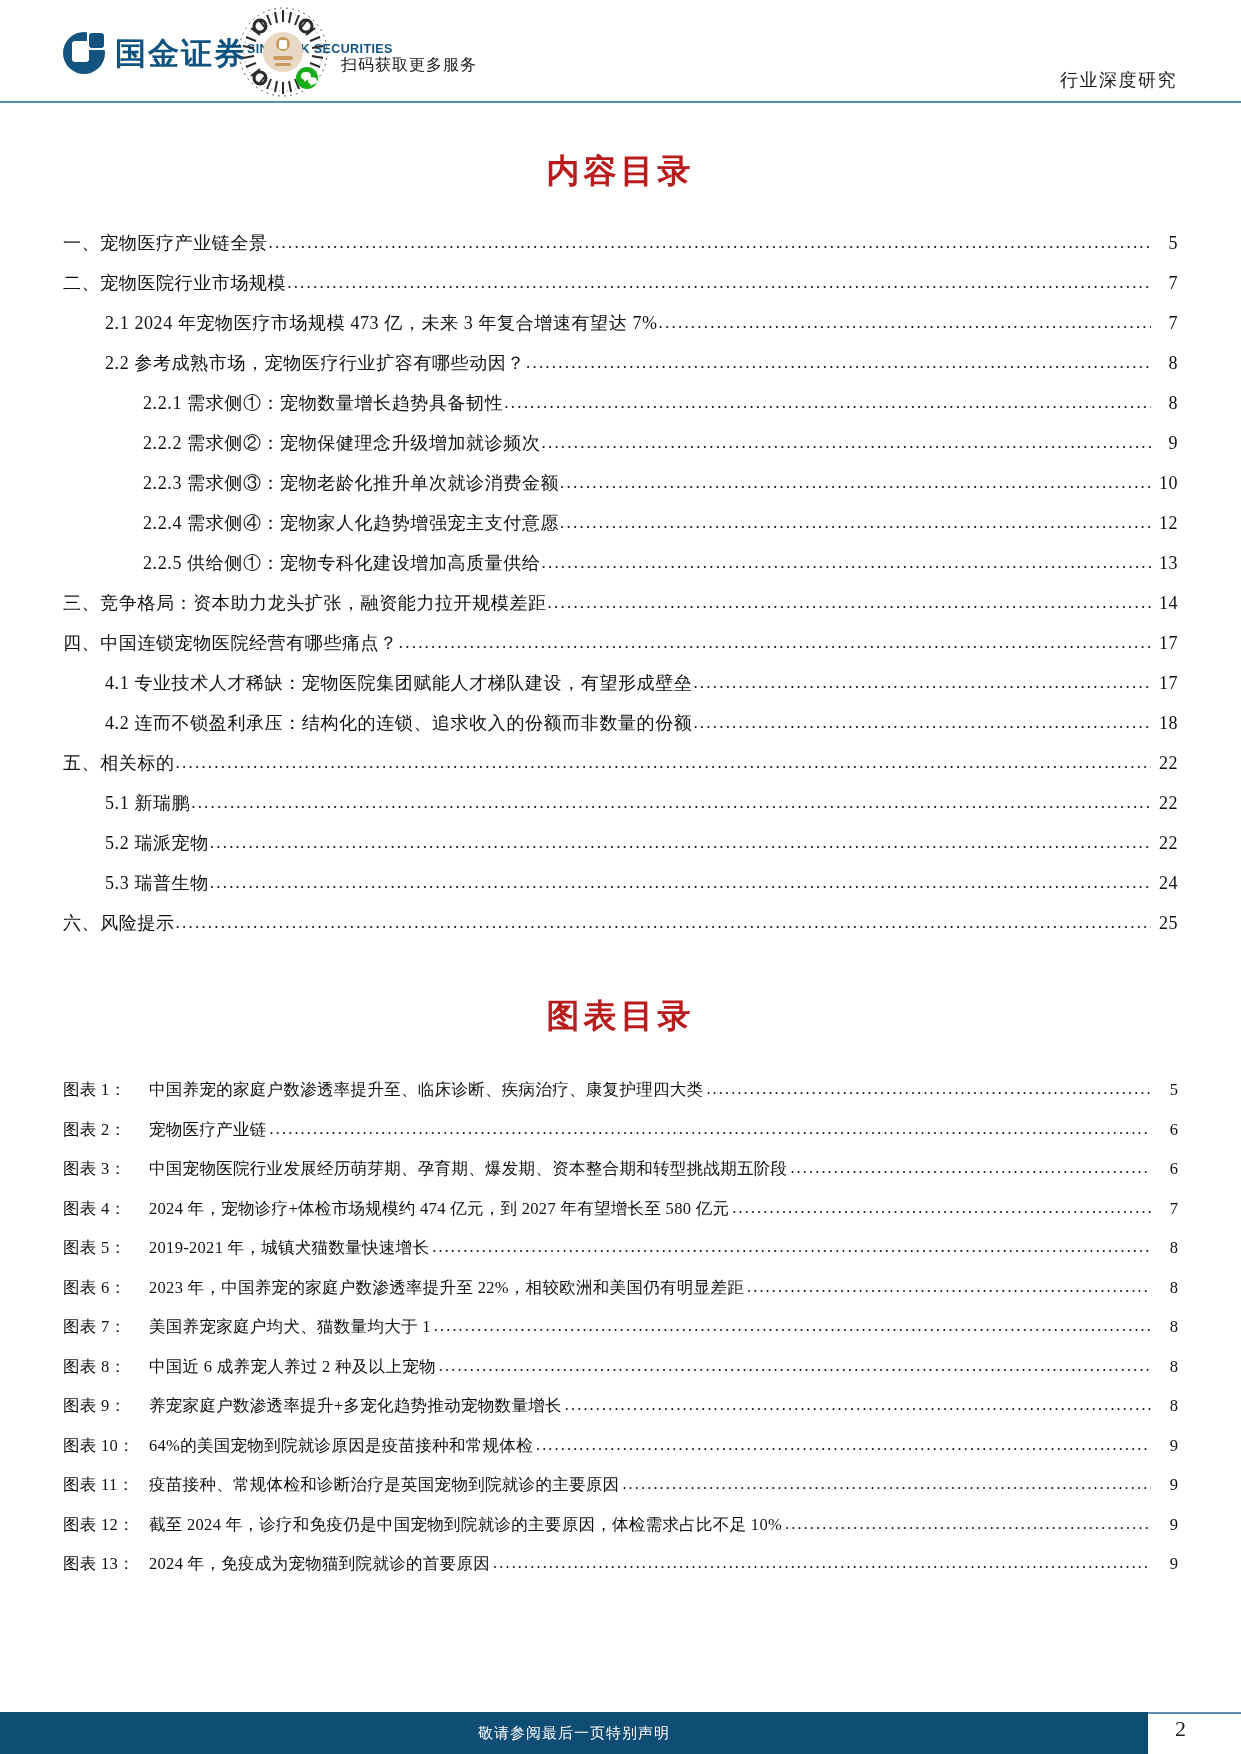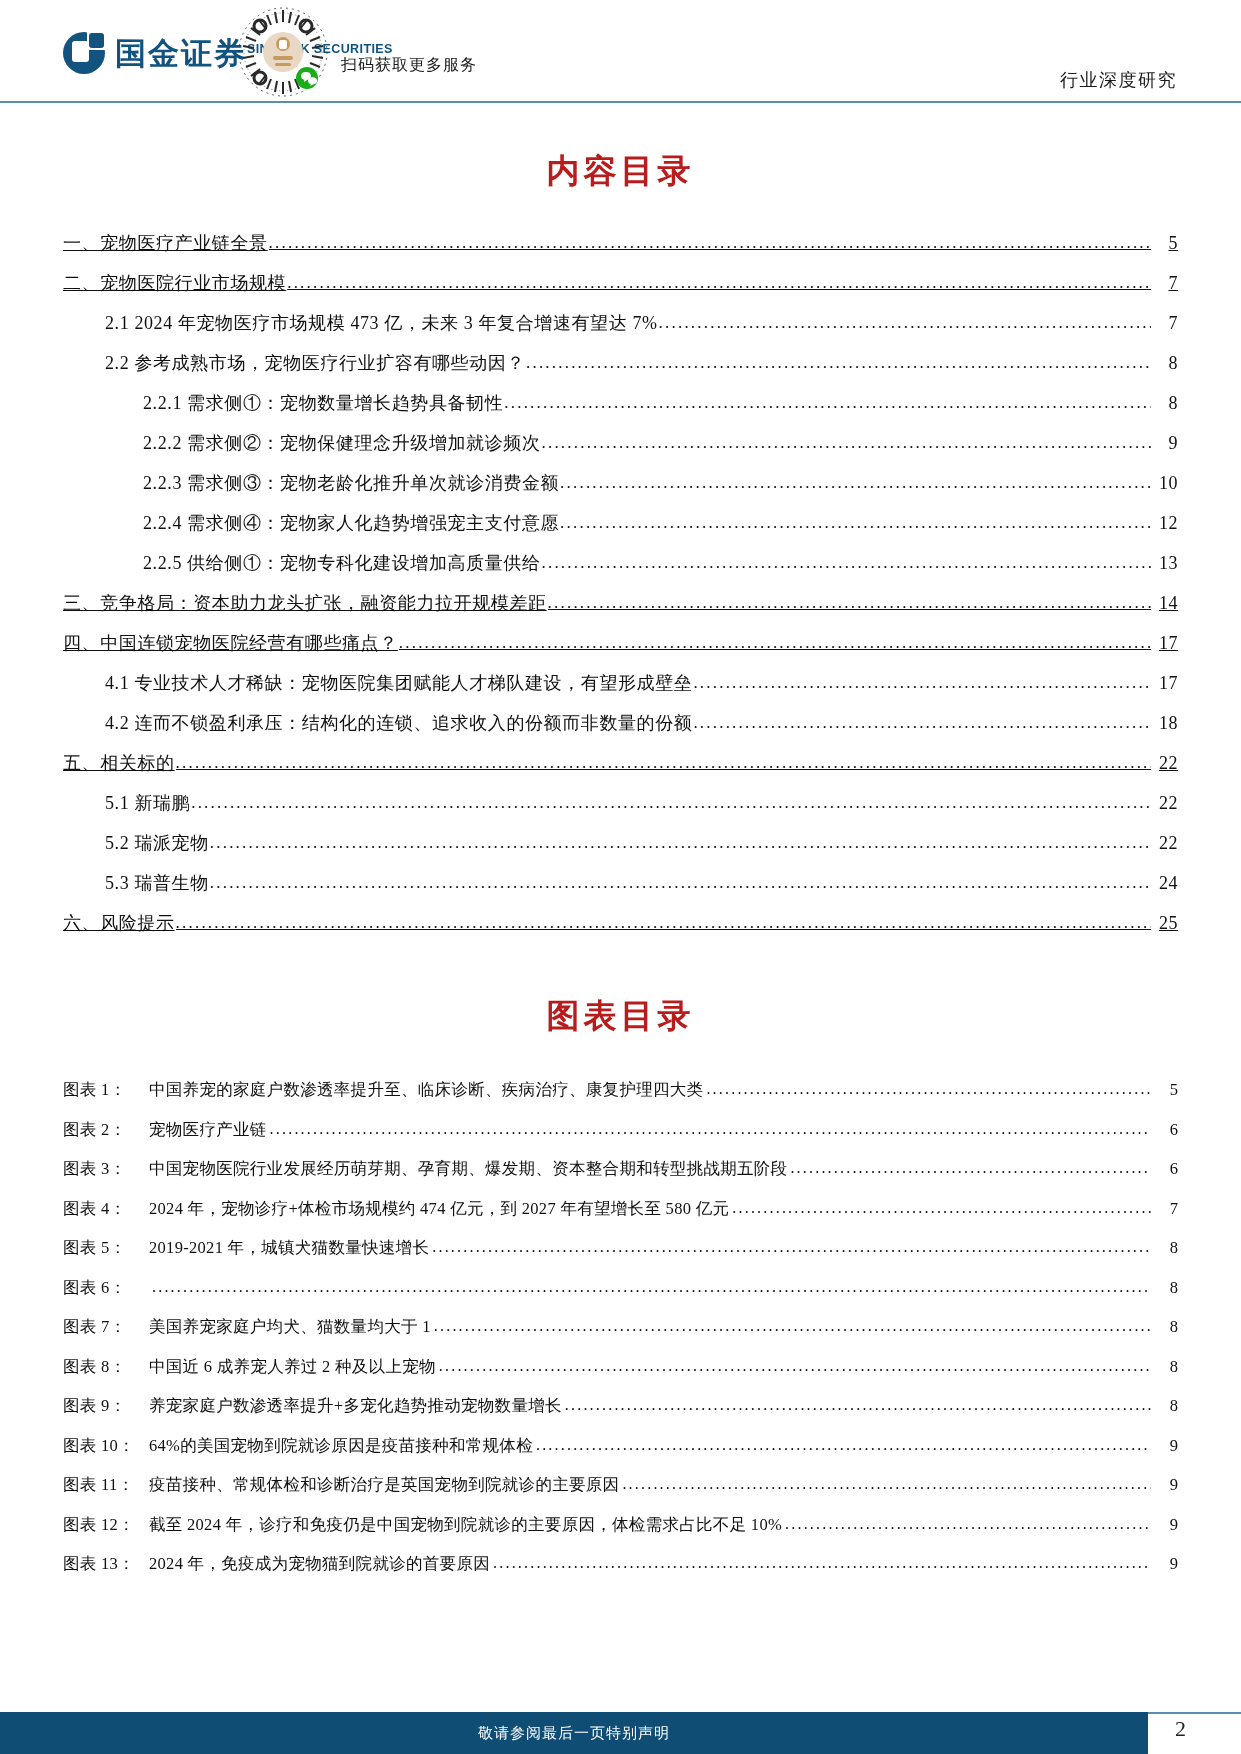--- a/index.html
+++ b/index.html
@@ -172,21 +172,21 @@
     letter-spacing: 2.2px;
     font-size: 17px;
   }
   .toc-row .pg {
     flex: 0 0 auto;
     width: 26px;
     text-align: right;
     letter-spacing: 0.5px;
   }
 
-  .lvl-1 { padding-left: 0px; text-decoration: underline; }
+  .lvl-1 { padding-left: 0px; }
   .lvl-2 { padding-left: 42px; }
   .lvl-3 { padding-left: 80px; }
 
   .fig-row {
     display: flex;
     align-items: baseline;
     font-size: 16.5px;
     color: #101010;
     line-height: 1;
     margin-bottom: 23px;
@@ -461,20 +461,21 @@
           <span class="pg">7</span>
         </div>
         <div class="fig-row">
           <span class="fignum">图表 5：</span>
           <span class="figtxt">2019-2021 年，城镇犬猫数量快速增长</span>
           <span class="leader">........................................................................................................................................................................................................</span>
           <span class="pg">8</span>
         </div>
         <div class="fig-row">
           <span class="fignum">图表 6：</span>
+          <span class="figtxt">2023 年，中国养宠的家庭户数渗透率提升至 22%，相较欧洲和美国仍有明显差距</span>
           <span class="leader">........................................................................................................................................................................................................</span>
           <span class="pg">8</span>
         </div>
         <div class="fig-row">
           <span class="fignum">图表 7：</span>
           <span class="figtxt">美国养宠家庭户均犬、猫数量均大于 1</span>
           <span class="leader">........................................................................................................................................................................................................</span>
           <span class="pg">8</span>
         </div>
         <div class="fig-row">

